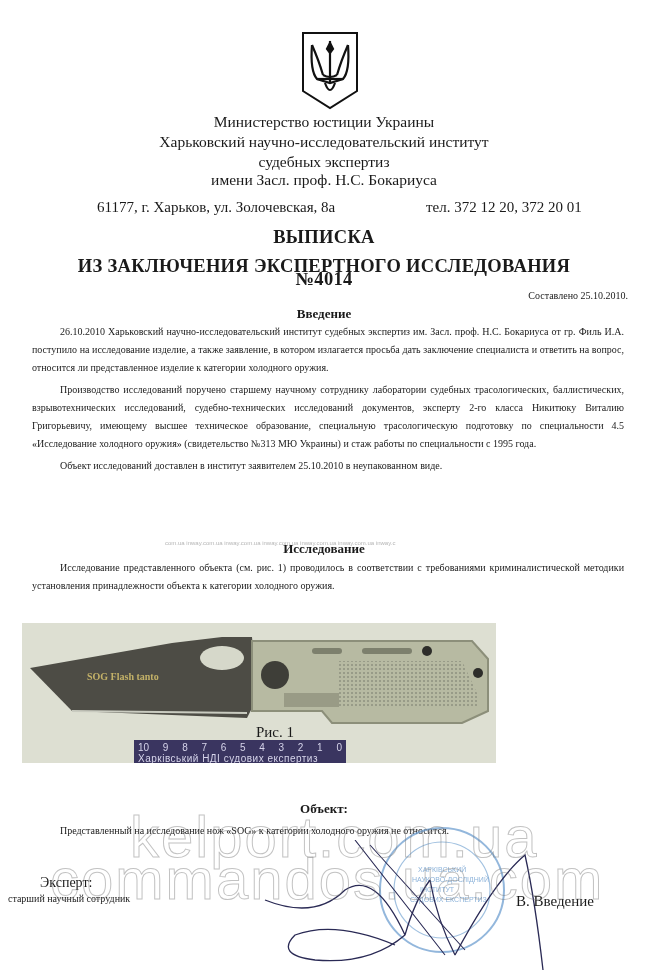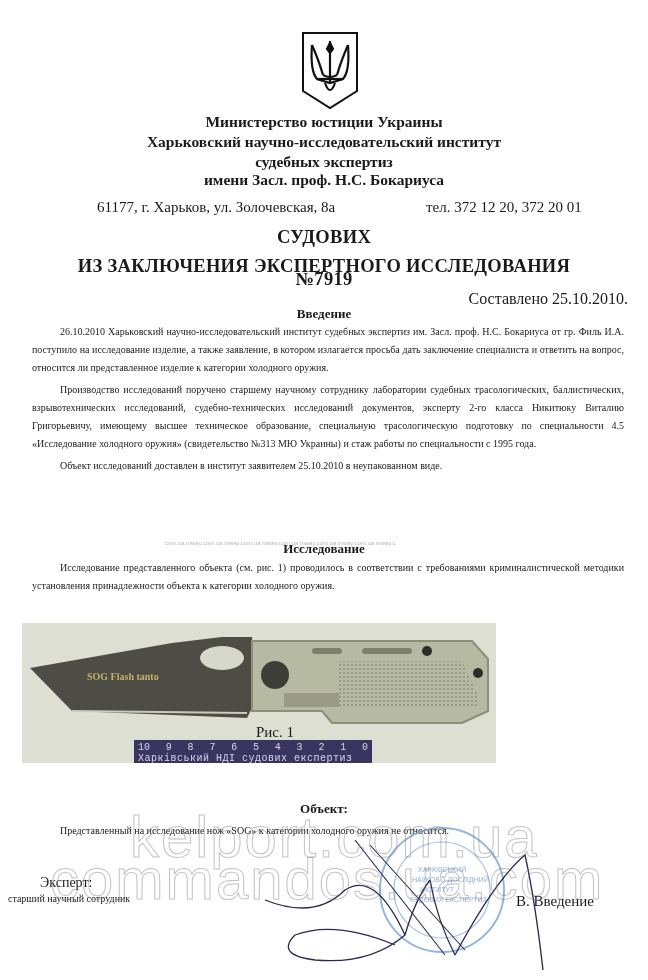--- a/index.html
+++ b/index.html
@@ -1,29 +1,29 @@
 <!DOCTYPE html>
 <html><head>
 <meta charset="utf-8">
 <style>
   html, body { margin:0; padding:0; }
   body { width:648px; height:980px; background:#fff; position:relative; overflow:hidden;
          font-family:"Liberation Serif", "DejaVu Serif", serif; color:#1a1a1a; }
   .abs { position:absolute; }
-  .center { left:0; width:648px; text-align:center;font-weight:bold; }
+  .center { left:0; width:648px; text-align:center; }
   .hdr { font-size:15.5px; line-height:20px; }
   .title { font-weight:bold; font-size:18.5px; letter-spacing:0.3px; line-height:22px; }
   .sec { font-weight:bold; font-size:13px; }
   .para { left:32px; width:592px; font-size:10px; line-height:18px; text-align:justify; }
   .para p { margin:0; text-indent:28px; }
   .para p.last { text-align-last:left; }
   .coat { left:301px; top:31px; width:58px; height:79px; }
   .photo { left:22px; top:623px; width:474px; height:140px; background:#bef264; overflow:hidden; }
-  .ruler { position:absolute; left:112px; top:117px; width:238px; height:23px;
-           background:#3a3560; color:#d6d4ea; font-family:Liberation Mono, monospace; }
+  .ruler { position:absolute; left:112px; top:117px; width:212px; height:23px;
+           background:#3a3560; color:#d6d4ea; font-family:Liberation Sans, sans-serif; }
   .ruler .nums { position:absolute; top:2px; left:4px; right:4px; display:flex; justify-content:space-between;
                  font-size:10px; }
   .ruler .lbl { position:absolute; top:13px; left:4px; font-size:10px; white-space:nowrap; letter-spacing:0.5px; }
   .wm { font-family:"Liberation Sans", sans-serif; color:transparent; -webkit-text-stroke:1px rgba(120,120,120,0.45);
         font-size:58px; letter-spacing:2px; white-space:nowrap; }
   .wm-small { font-family:"Liberation Sans", sans-serif; font-size:6px; color:#b5b5b5; white-space:nowrap; }
 </style>
 </head>
 <body>
 
@@ -41,24 +41,24 @@
   </g>
 </svg>
 
 <div class="abs center hdr" style="top:112px;">Министерство юстиции Украины</div>
 <div class="abs center hdr" style="top:132px;">Харьковский научно-исследовательский институт</div>
 <div class="abs center hdr" style="top:152px;">судебных экспертиз</div>
 <div class="abs center hdr" style="top:170px;">имени Засл. проф. Н.С. Бокариуса</div>
 <div class="abs hdr" style="top:197px;left:97px;font-size:15px;">61177, г. Харьков, ул. Золочевская, 8а</div>
 <div class="abs hdr" style="top:197px;left:426px;font-size:15px;">тел. 372 12 20, 372 20 01</div>
 
-<div class="abs center title" style="top:226px;">СУДОВИХ</div>
+<div class="abs center title" style="top:226px;">ВЫПИСКА</div>
 <div class="abs center title" style="top:247px;margin-top:8px;">ИЗ ЗАКЛЮЧЕНИЯ ЭКСПЕРТНОГО ИССЛЕДОВАНИЯ</div>
-<div class="abs center title" style="top:268px;">№7919</div>
-<div class="abs" style="top:290px;right:20px;font-size:16px;">Составлено 25.10.2010.</div>
+<div class="abs center title" style="top:268px;">№4014</div>
+<div class="abs" style="top:290px;right:20px;font-size:10px;">Составлено 25.10.2010.</div>
 
 <div class="abs center sec" style="top:306px;">Введение</div>
 <div class="abs para" style="top:323px;">
   <p>26.10.2010 Харьковский научно-исследовательский институт судебных экспертиз им. Засл. проф. Н.С. Бокариуса от гр. Филь И.А. поступило на исследование изделие, а также заявление, в котором излагается просьба дать заключение специалиста и ответить на вопрос, относится ли представленное изделие к категории холодного оружия.</p>
   <p style="margin-top:4px;">Производство исследований поручено старшему научному сотруднику лаборатории судебных трасологических, баллистических, взрывотехнических исследований, судебно-технических исследований документов, эксперту 2-го класса Никитюку Виталию Григорьевичу, имеющему высшее техническое образование, специальную трасологическую подготовку по специальности 4.5 «Исследование холодного оружия» (свидетельство №313 МЮ Украины) и стаж работы по специальности с 1995 года.</p>
   <p style="margin-top:4px;">Объект исследований доставлен в институт заявителем 25.10.2010 в неупакованном виде.</p>
 </div>
 
 <div class="abs wm-small" style="top:540px;left:165px;">com.ua  inway.com.ua  inway.com.ua  inway.com.ua  inway.com.ua  inway.com.ua  inway.c</div>
 

